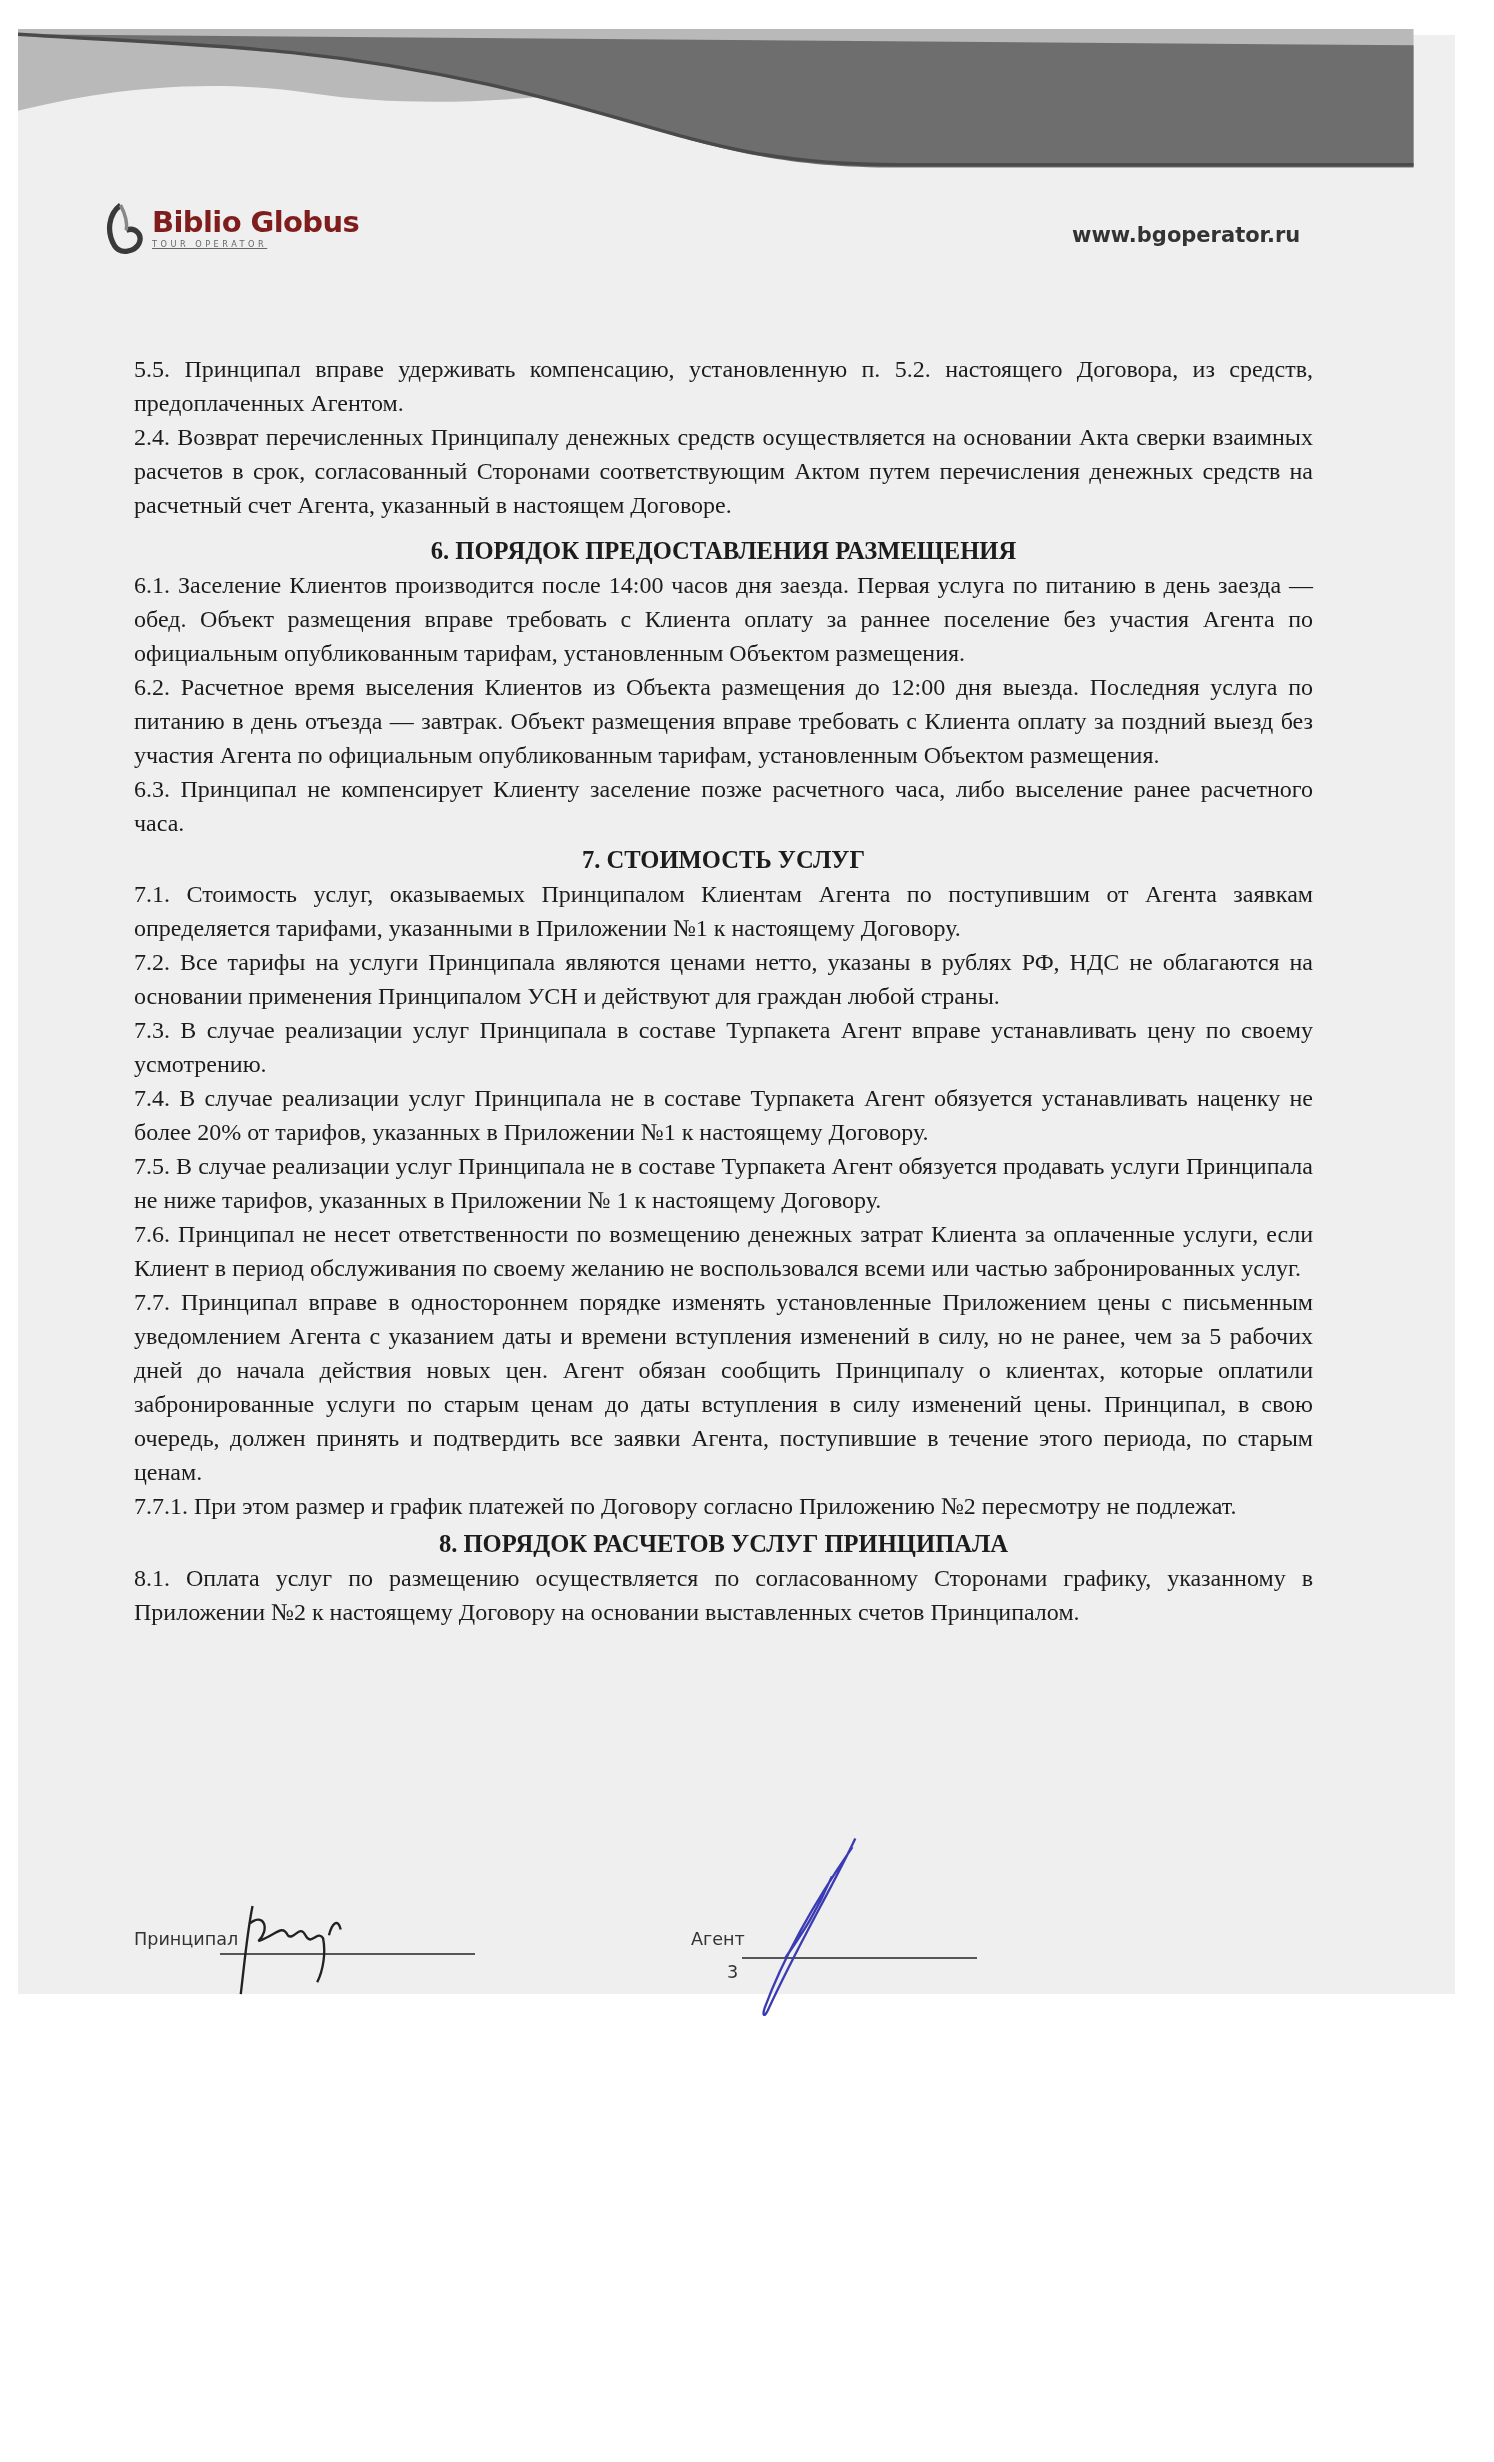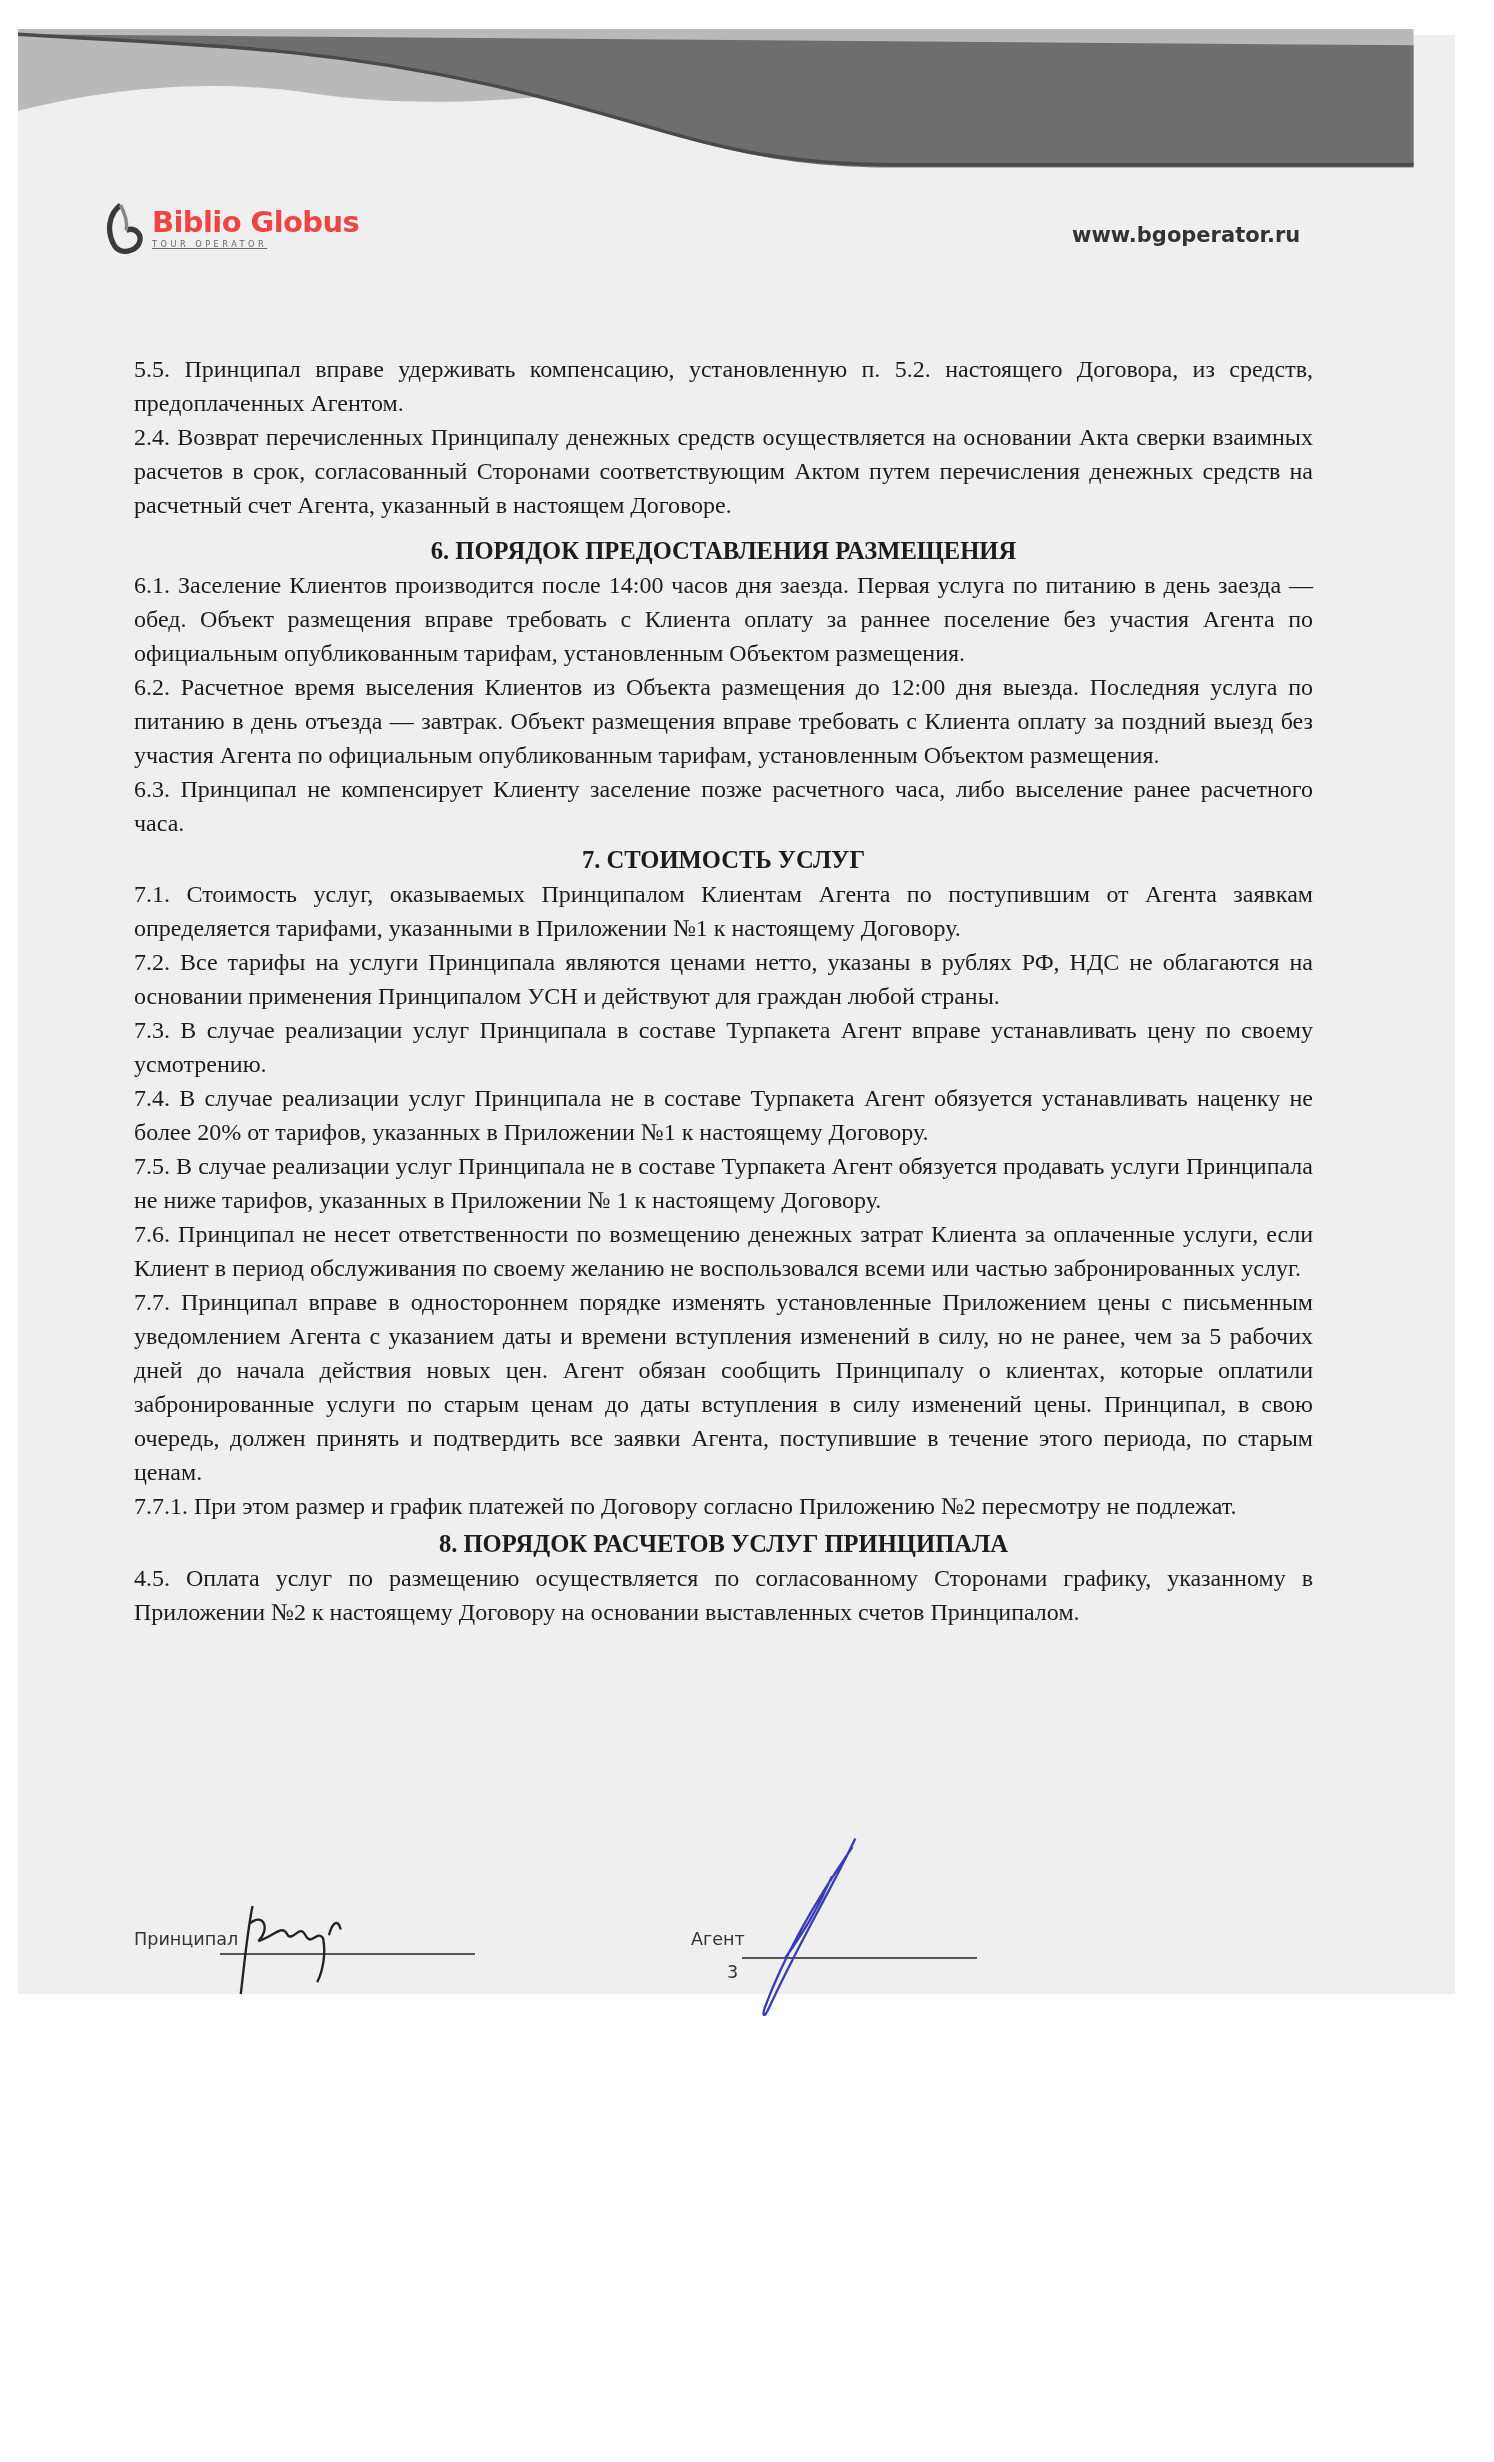--- a/index.html
+++ b/index.html
@@ -8,21 +8,21 @@
     font-family: "Liberation Serif", "DejaVu Serif", serif; color: #1c1c1c;
   }
   .sheet {
     position: absolute; left: 17.6px; top: 35px; width: 1437px; height: 1959px;
     background: #efefef;
   }
   .wave { position: absolute; left: 17.6px; top: 29px; width: 1419px; height: 152px; }
   .logo { position: absolute; left: 103px; top: 202px; display: flex; align-items: center; }
   .logo-mark { width: 42px; height: 53px; }
   .logo-text { margin-left: 7px; }
-  .logo-name { font-family: "DejaVu Sans", sans-serif; font-weight: bold; font-size: 29px; color: #ef4444; letter-spacing: -0.6px; line-height: 1; }
+  .logo-name { font-family: "DejaVu Sans", sans-serif; font-weight: bold; font-size: 29px; color: #7f1d1d; letter-spacing: -0.6px; line-height: 1; }
   .logo-sub { font-family: "DejaVu Sans", sans-serif; font-size: 8.2px; color: #666; letter-spacing: 3.5px; margin-top: 2.3px; text-decoration: underline; }
   .site { position: absolute; left: 1044px; top: 223px; font-family: "DejaVu Sans", sans-serif; font-weight: bold; font-size: 21px; color: #333; margin-left: 28px; }
   .content { position: absolute; left: 134px; top: 352px; width: 1179px; font-size: 24px; line-height: 34px; }
   .p { text-align: justify; margin: 0; }
   .h { text-align: center; font-weight: bold; font-size: 24.6px; margin: 3.5px 0 0 0; line-height: 34px; }
   .sp { height: 8.2px; }
   .sig { position: absolute; top: 1929px; font-family: "DejaVu Sans", sans-serif; font-size: 17.6px; color: #333; }
   .sig-line { position: absolute; height: 1.8px; background: #555; }
   .page-no { position: absolute; left: 727px; top: 1962px; font-family: "DejaVu Sans", sans-serif; font-size: 17.6px; color: #333; }
   svg.signature { position: absolute; }
@@ -61,21 +61,21 @@
   <h2 class="h">7. СТОИМОСТЬ УСЛУГ</h2>
   <p class="p">7.1. Стоимость услуг, оказываемых Принципалом Клиентам Агента по поступившим от Агента заявкам определяется тарифами, указанными в Приложении №1 к настоящему Договору.</p>
   <p class="p">7.2. Все тарифы на услуги Принципала являются ценами нетто, указаны в рублях РФ, НДС не облагаются на основании применения Принципалом УСН и действуют для граждан любой страны.</p>
   <p class="p">7.3. В случае реализации услуг Принципала в составе Турпакета Агент вправе устанавливать цену по своему усмотрению.</p>
   <p class="p">7.4. В случае реализации услуг Принципала не в составе Турпакета Агент обязуется устанавливать наценку не более 20% от тарифов, указанных в Приложении №1 к настоящему Договору.</p>
   <p class="p">7.5. В случае реализации услуг Принципала не в составе Турпакета Агент обязуется продавать услуги Принципала не ниже тарифов, указанных в Приложении № 1 к настоящему Договору.</p>
   <p class="p">7.6. Принципал не несет ответственности по возмещению денежных затрат Клиента за оплаченные услуги, если Клиент в период обслуживания по своему желанию не воспользовался всеми или частью забронированных услуг.</p>
   <p class="p">7.7. Принципал вправе в одностороннем порядке изменять установленные Приложением цены с письменным уведомлением Агента с указанием даты и времени вступления изменений в силу, но не ранее, чем за 5 рабочих дней до начала действия новых цен. Агент обязан сообщить Принципалу о клиентах, которые оплатили забронированные услуги по старым ценам до даты вступления в силу изменений цены. Принципал, в свою очередь, должен принять и подтвердить все заявки Агента, поступившие в течение этого периода, по старым ценам.</p>
   <p class="p">7.7.1. При этом размер и график платежей по Договору согласно Приложению №2 пересмотру не подлежат.</p>
   <h2 class="h">8. ПОРЯДОК РАСЧЕТОВ УСЛУГ ПРИНЦИПАЛА</h2>
-  <p class="p">4.5. Оплата услуг по размещению осуществляется по согласованному Сторонами графику, указанному в Приложении №2 к настоящему Договору на основании выставленных счетов Принципалом.</p>
+  <p class="p">8.1. Оплата услуг по размещению осуществляется по согласованному Сторонами графику, указанному в Приложении №2 к настоящему Договору на основании выставленных счетов Принципалом.</p>
 </div>
 
 <div class="sig" style="left:126px;margin-left:8px;">Принципал</div>
 <div class="sig-line" style="left:220px; top:1953px; width:255px;"></div>
 <svg class="signature" style="left:229px; top:1900px; width:147px; height:100px;" viewBox="0 0 250 170">
   <path d="M40,10 C30,60 25,120 20,160 M35,40 C60,20 70,50 50,70 C80,60 90,40 100,60 C110,70 120,40 130,60 C140,80 150,50 160,65 C165,90 160,120 150,140 M170,60 C175,40 185,30 190,50" fill="none" stroke="#222" stroke-width="4"></path>
 </svg>
 
 <div class="sig" style="left:683px;margin-left:8px;">Агент</div>
 <div class="sig-line" style="left:742px; top:1957px; width:235px;"></div>

